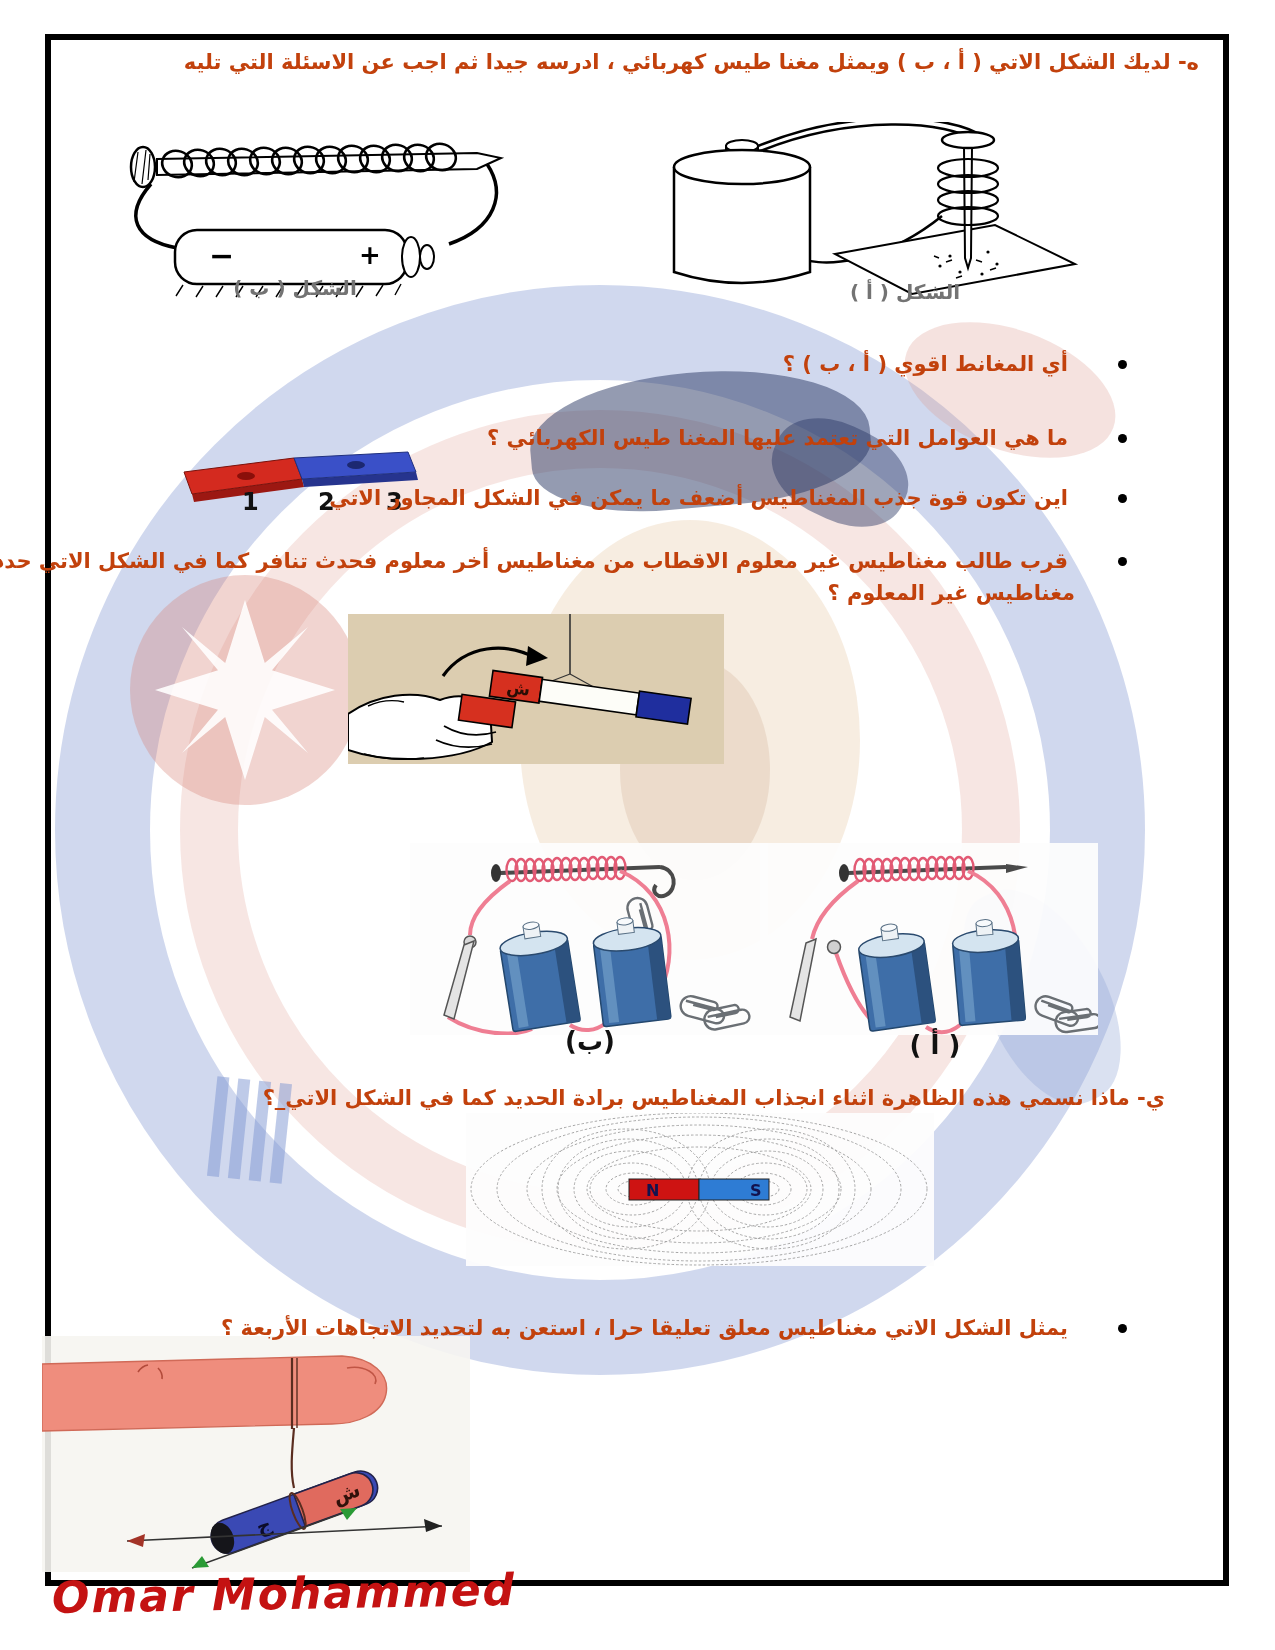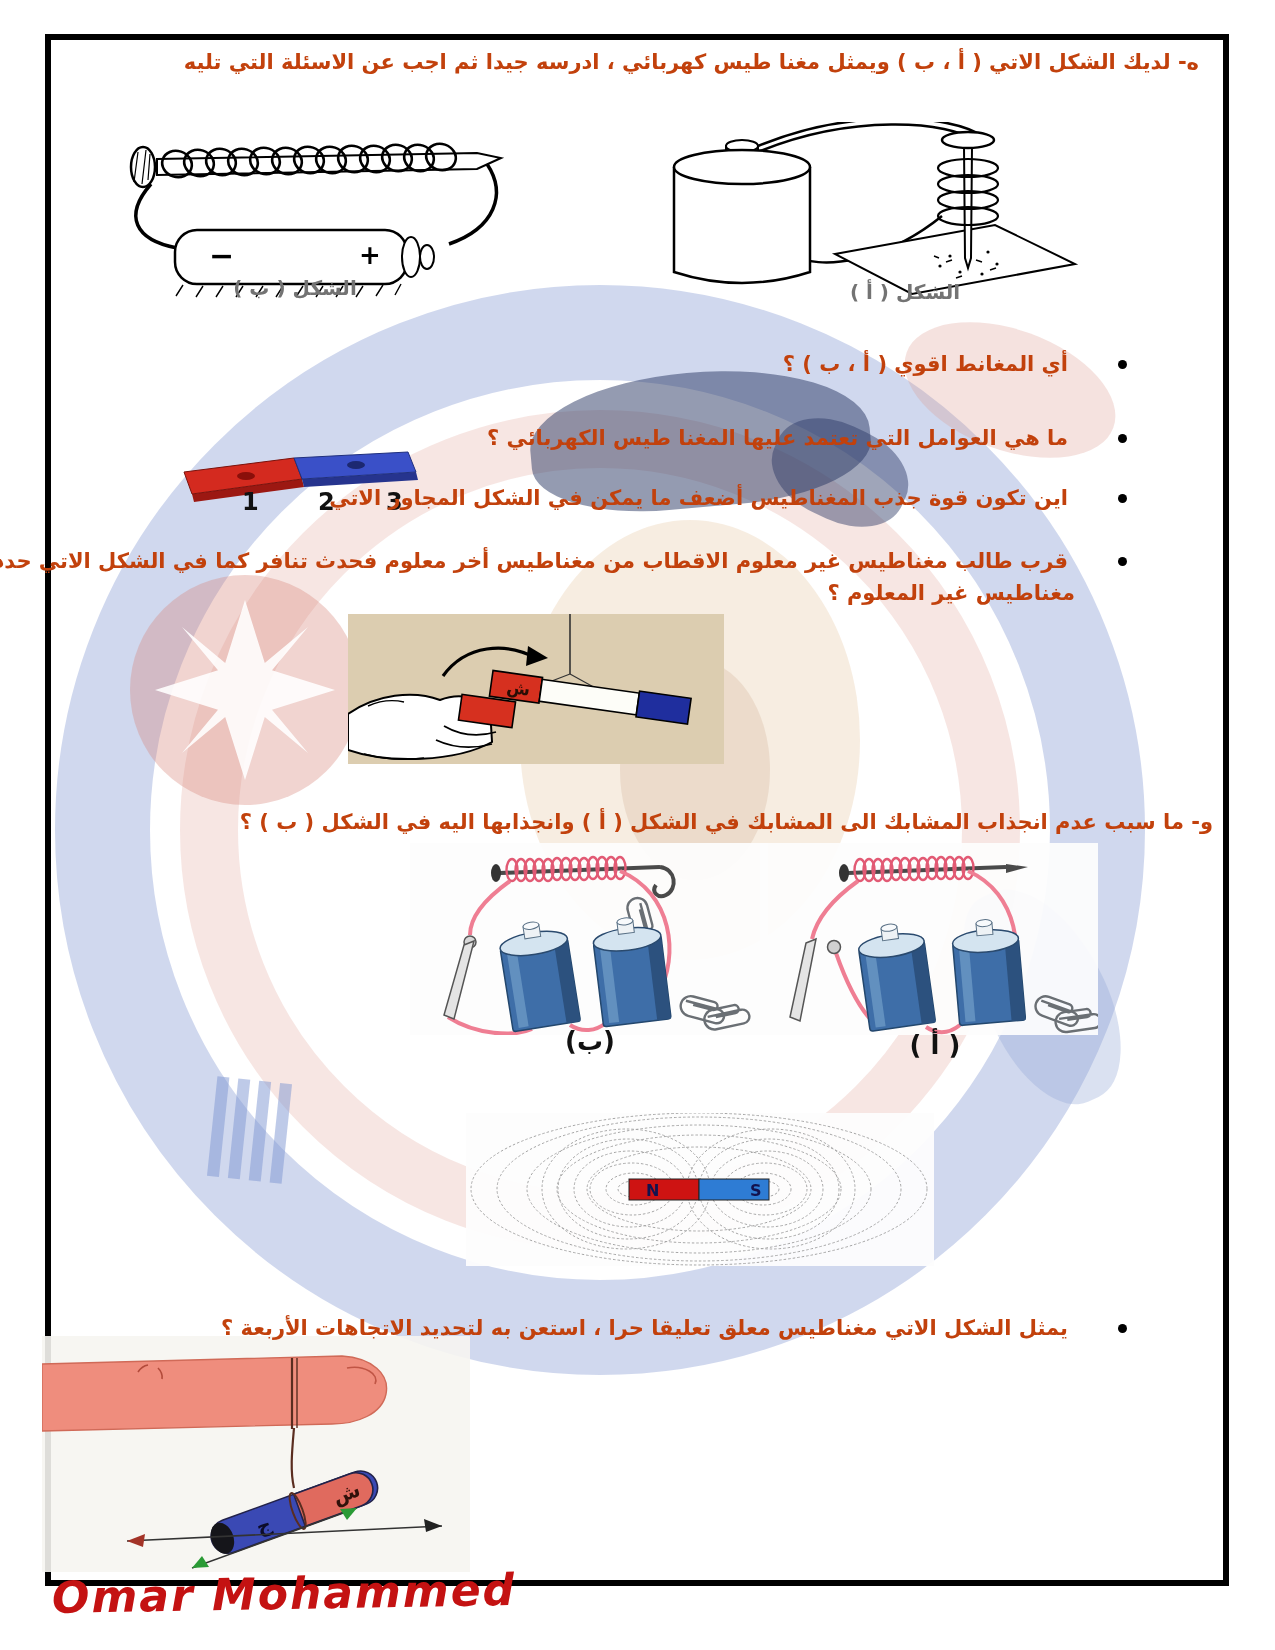--- a/index.html
+++ b/index.html
@@ -163,21 +163,20 @@
       <text x="158" y="90" font-size="17" font-weight="bold" fill="#2a0d05">ش</text>
     </g>
     <path d="M95,62 C118,30 158,28 188,44" stroke="#000" stroke-width="3.2" fill="none"></path>
     <polygon points="180,32 200,44 178,52" fill="#000"></polygon>
     <path d="M0,100 C28,80 66,76 92,86 C112,78 132,84 142,94 L144,128 C108,148 40,150 0,136 Z" fill="#fff" stroke="#000" stroke-width="2"></path>
     <rect x="112" y="84" width="54" height="26" fill="#d6301f" stroke="#000" stroke-width="1.6" transform="rotate(8 139 97)"></rect>
     <path d="M96,112 q24,14 52,6 M88,126 q26,12 56,4" fill="none" stroke="#000" stroke-width="1.8"></path>
     <path d="M20,92 q18,-8 36,-4 M16,140 q30,8 60,4" fill="none" stroke="#000" stroke-width="1.4"></path>
   </svg>
 
-  <div class="ar" style="top:810px;right:62px;">و- ما سبب عدم انجذاب المشابك الى المشابك في الشكل ( أ ) وانجذابها اليه في الشكل ( ب ) ؟</div>
 
   <svg class="svgfig" style="left:410px;top:843px;" width="358" height="192" viewBox="0 0 358 192">
     <rect x="0" y="0" width="358" height="192" fill="#fdfdfd" opacity="0.93"></rect>
     <line x1="90" y1="30" x2="250" y2="24" stroke="#4a4a4a" stroke-width="4"></line>
     <ellipse cx="86" cy="30" rx="5" ry="9" fill="#333"></ellipse>
     <path d="M250,24 C266,26 268,46 256,52 C248,56 241,49 246,42" stroke="#4a4a4a" stroke-width="4" fill="none"></path>
     <g transform="translate(238,58) rotate(75)">
         <path d="M0,8 H30 a7,7 0 0 1 0,14 H4 a10,10 0 0 1 0,-20 H24 a4,4 0 0 1 0,8 H6" fill="none" stroke="#6a6f74" stroke-width="2.4"></path>
       </g>
     <g fill="none" stroke="#e25a74" stroke-width="2.4">
@@ -270,20 +269,21 @@
     </g>
     <g transform="translate(284,150) rotate(20)">
         <path d="M0,8 H34 a7,7 0 0 1 0,14 H6 a10,10 0 0 1 0,-20 H28 a4,4 0 0 1 0,8 H8" fill="none" stroke="#6a6f74" stroke-width="2.4"></path>
       </g>
     <g transform="translate(298,168) rotate(-8)">
         <path d="M0,8 H34 a7,7 0 0 1 0,14 H6 a10,10 0 0 1 0,-20 H28 a4,4 0 0 1 0,8 H8" fill="none" stroke="#6a6f74" stroke-width="2.4"></path>
       </g>
   </svg>
   <div class="coillabel" style="left:890px;top:1030px;width:90px;">( أ )</div>
 
+  <div class="ar" style="top:1086px;right:110px;">ي- ماذا نسمي هذه الظاهرة اثناء انجذاب المغناطيس برادة الحديد كما في الشكل الاتي_؟</div>
 
   <svg class="svgfig" style="left:466px;top:1113px;" width="468" height="153" viewBox="0 0 468 153">
     <rect x="0" y="0" width="468" height="153" fill="#fdfdfd" opacity="0.95"></rect>
     <g fill="none" stroke="#8f8f8f" stroke-width="1" stroke-dasharray="2.5 2" opacity="0.8">
       <ellipse cx="168" cy="76" rx="16" ry="8"></ellipse>
         <ellipse cx="168" cy="76" rx="28" ry="16"></ellipse>
         <ellipse cx="166" cy="76" rx="42" ry="26"></ellipse>
       <ellipse cx="164" cy="76" rx="56" ry="38"></ellipse>
         <ellipse cx="162" cy="76" rx="70" ry="50"></ellipse>
         <ellipse cx="160" cy="76" rx="84" ry="60"></ellipse>

